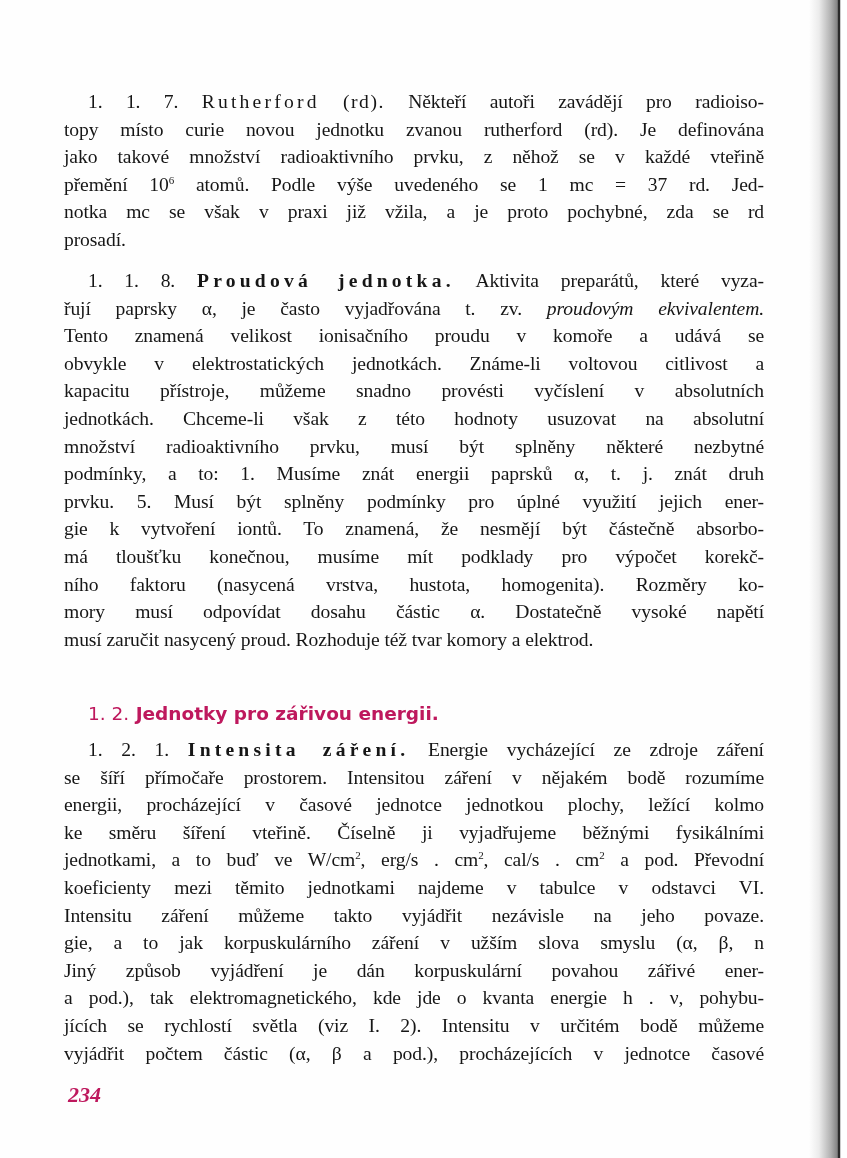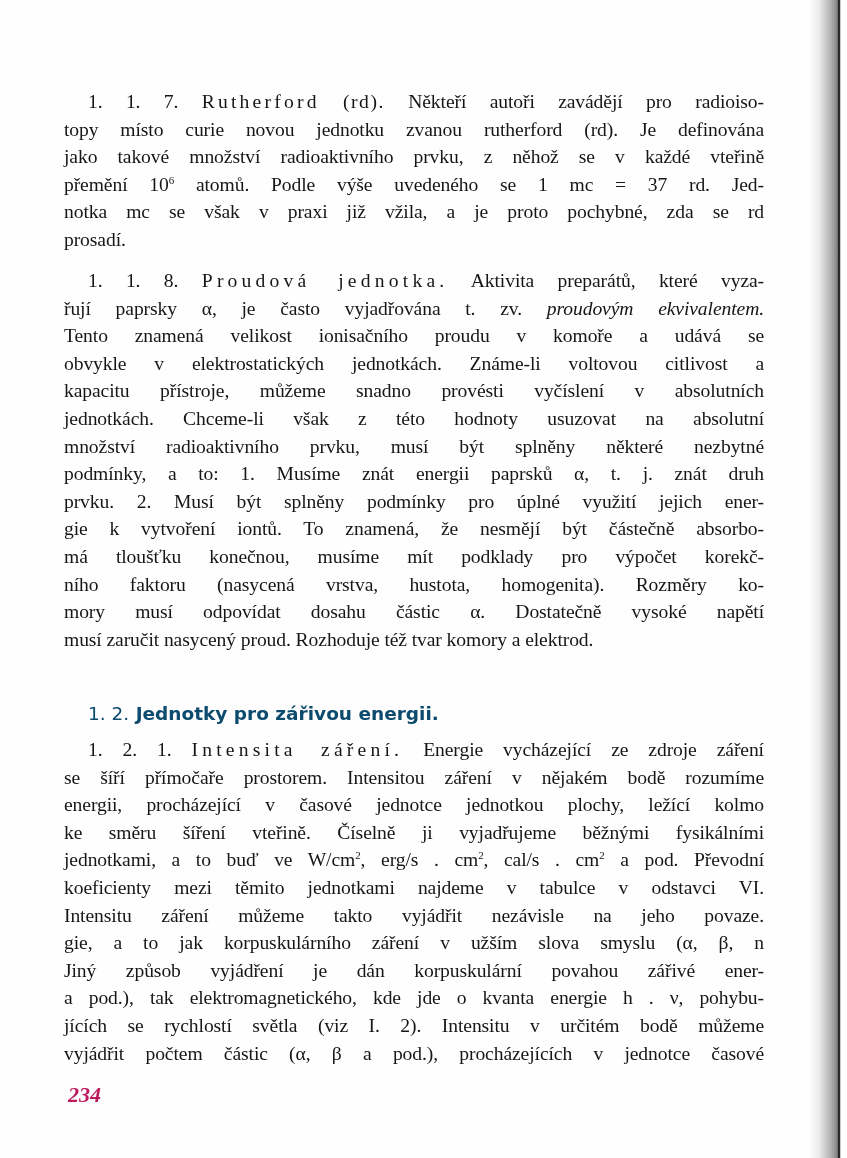--- a/index.html
+++ b/index.html
@@ -64,34 +64,34 @@
       text-align-last: left;
     }
     .line.indent {
       padding-left: 24px;
     }
     .spaced {
       letter-spacing: 3.2px;
     }
     .spaced-light {
       letter-spacing: 4.2px;
-      font-weight: normal;
+      font-weight: bold;
       margin-top: 20px;
     }
     .ital {
       font-style: italic;
     }
     .heading {
       position: absolute;
       left: 88px;
       top: 703px;
       font-family: "DejaVu Sans", "Liberation Sans", sans-serif;
       font-size: 18.5px;
       font-weight: bold;
-      color: #0c4a6e;
+      color: #be185d;
       white-space: nowrap;
     }
     .heading .num {
       font-weight: normal;
     }
     .page-number {
       position: absolute;
       left: 68px;
       top: 1082px;
       font-family: "Liberation Serif", "DejaVu Serif", serif;
@@ -125,21 +125,21 @@
 
   <div class="block" style="top:267px;">
     <span class="line indent"><span>1. 1. 8.</span> <span class="spaced-light">Proudová jednotka.</span> <span>Aktivita preparátů, které vyza-</span></span>
     <span class="line"><span>řují paprsky α, je často vyjadřována t. zv. </span><span class="ital">proudovým ekvivalentem.</span></span>
     <span class="line">Tento znamená velikost ionisačního proudu v komoře a udává se</span>
     <span class="line">obvykle v elektrostatických jednotkách. Známe-li voltovou citlivost a</span>
     <span class="line">kapacitu přístroje, můžeme snadno provésti vyčíslení v absolutních</span>
     <span class="line">jednotkách. Chceme-li však z této hodnoty usuzovat na absolutní</span>
     <span class="line">množství radioaktivního prvku, musí být splněny některé nezbytné</span>
     <span class="line">podmínky, a to: 1. Musíme znát energii paprsků α, t. j. znát druh</span>
-    <span class="line">prvku. 2. Musí být splněny podmínky pro úplné využití jejich ener-</span>
+    <span class="line">prvku. 5. Musí být splněny podmínky pro úplné využití jejich ener-</span>
     <span class="line">gie k vytvoření iontů. To znamená, že nesmějí být částečně absorbo-</span>
     <span class="line">má tloušťku konečnou, musíme mít podklady pro výpočet korekč-</span>
     <span class="line">ního faktoru (nasycená vrstva, hustota, homogenita). Rozměry ko-</span>
     <span class="line">mory musí odpovídat dosahu částic α. Dostatečně vysoké napětí</span>
     <span class="line last">musí zaručit nasycený proud. Rozhoduje též tvar komory a elektrod.</span>
   </div>
 
   <div class="heading"><span class="num">1. 2.</span> <span>Jednotky pro zářivou energii.</span></div>
 
   <div class="block" style="top:736px;">

